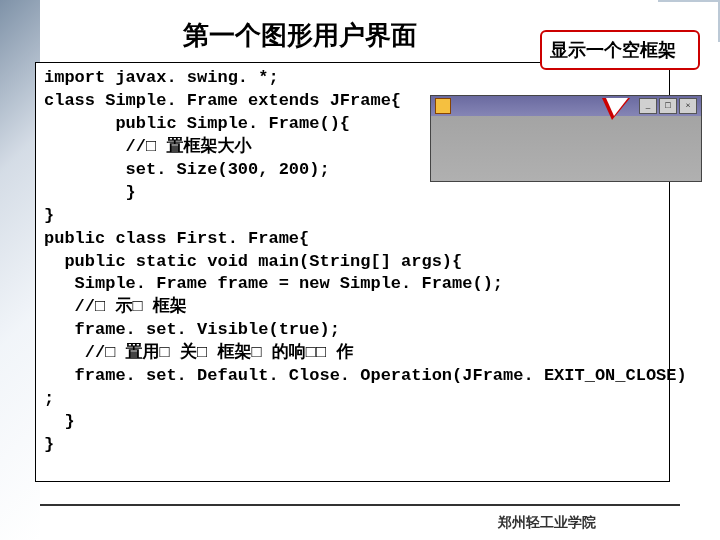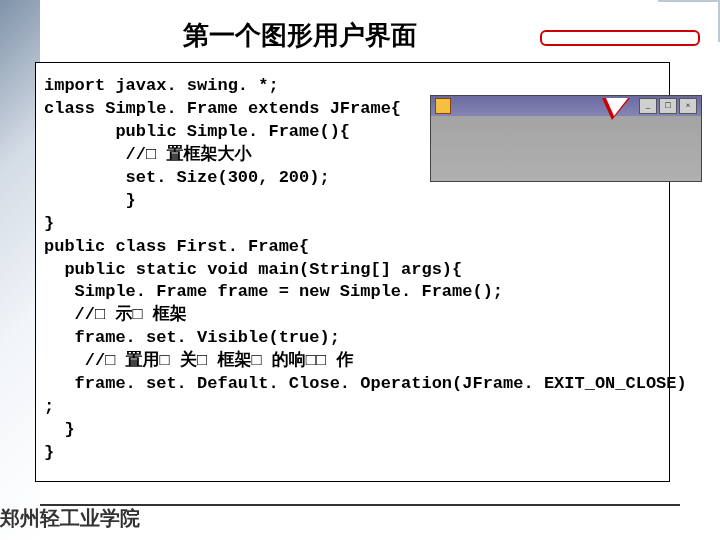--- a/index.html
+++ b/index.html
@@ -1,40 +1,41 @@
 <!DOCTYPE html>
 <html><head>
 <meta charset="utf-8">
 <style>
 body{margin:0;width:720px;height:540px;font-family:"SimSun",serif;background:#fff;position:relative;overflow:hidden}
 .deco-left{position:absolute;left:0;top:0;width:40px;height:540px;background:linear-gradient(135deg,#2a4a6e 0%,#b8c5d5 30%,#e8eef5 60%,#fff 100%);opacity:0.6}
 .deco-corner{position:absolute;right:0;top:0;width:60px;height:40px;border-right:2px solid #5a7a9a;border-top:2px solid #5a7a9a;border-radius:0 0 0 0;opacity:0.4}
 .title{position:absolute;top:18px;left:0;width:600px;text-align:center;font-size:26px;font-weight:bold;color:#000}
-.code-box{position:absolute;left:35px;top:62px;width:635px;height:420px;border:1px solid #000;background:#fff;padding:12px 8px;box-sizing:border-box}
+.code-box{position:absolute;left:35px;top:62px;width:635px;height:420px;border:1px solid #000;background:#fff;padding:4px 8px;box-sizing:border-box}
 .code{font-family:"Courier New",monospace;font-size:17px;line-height:1.35;white-space:pre;font-weight:bold;color:#000}
 .callout{position:absolute;right:20px;top:30px;width:140px;background:#fff;border:2.5px solid #c00;border-radius:6px;padding:6px 8px;font-size:18px;font-weight:bold;color:#000;z-index:3}
 .callout-tail{position:absolute;right:90px;top:98px;width:0;height:0;border-left:10px solid transparent;border-right:18px solid transparent;border-top:22px solid #c00;z-index:3}
 .callout-tail::after{content:"";position:absolute;left:-6px;top:-22px;border-left:8px solid transparent;border-right:14px solid transparent;border-top:18px solid #fff}
 .shot{position:absolute;right:18px;top:95px;width:270px;height:85px;background:linear-gradient(#a0a0a0,#b0b0b0);border:1px solid #444;z-index:2}
 .shot-title{height:20px;background:linear-gradient(#6a6aa0,#8585b5);display:flex;align-items:center;padding:0 4px}
 .shot-icon{width:14px;height:14px;background:#f5c040;border:1px solid #884400}
 .shot-btns{margin-left:auto;display:flex;gap:2px}
 .shot-btn{width:16px;height:14px;background:#d0d0d0;border:1px solid #555;font-size:9px;line-height:12px;text-align:center}
 .footer-line{position:absolute;left:40px;bottom:34px;width:640px;height:2px;background:#333}
-.footer{position:absolute;left:0;bottom:8px;width:596px;text-align:left;font-size:20px;color:#333;font-weight:bold}
+.footer{position:absolute;left:0;bottom:8px;width:596px;text-align:right;font-size:14px;color:#333;font-weight:bold}
 </style>
 </head>
 <body>
 
 <div class="deco-left"></div>
 <div class="deco-corner"></div>
 
 <div class="title">第一个图形用户界面</div>
 
 <div class="callout">
+  <div>显示一个空框架</div>
 </div>
 <div class="callout-tail"></div>
 
 <div class="shot">
   <div class="shot-title">
     <div class="shot-icon"></div>
     <div class="shot-btns">
       <div class="shot-btn">_</div>
       <div class="shot-btn">□</div>
       <div class="shot-btn">×</div>

